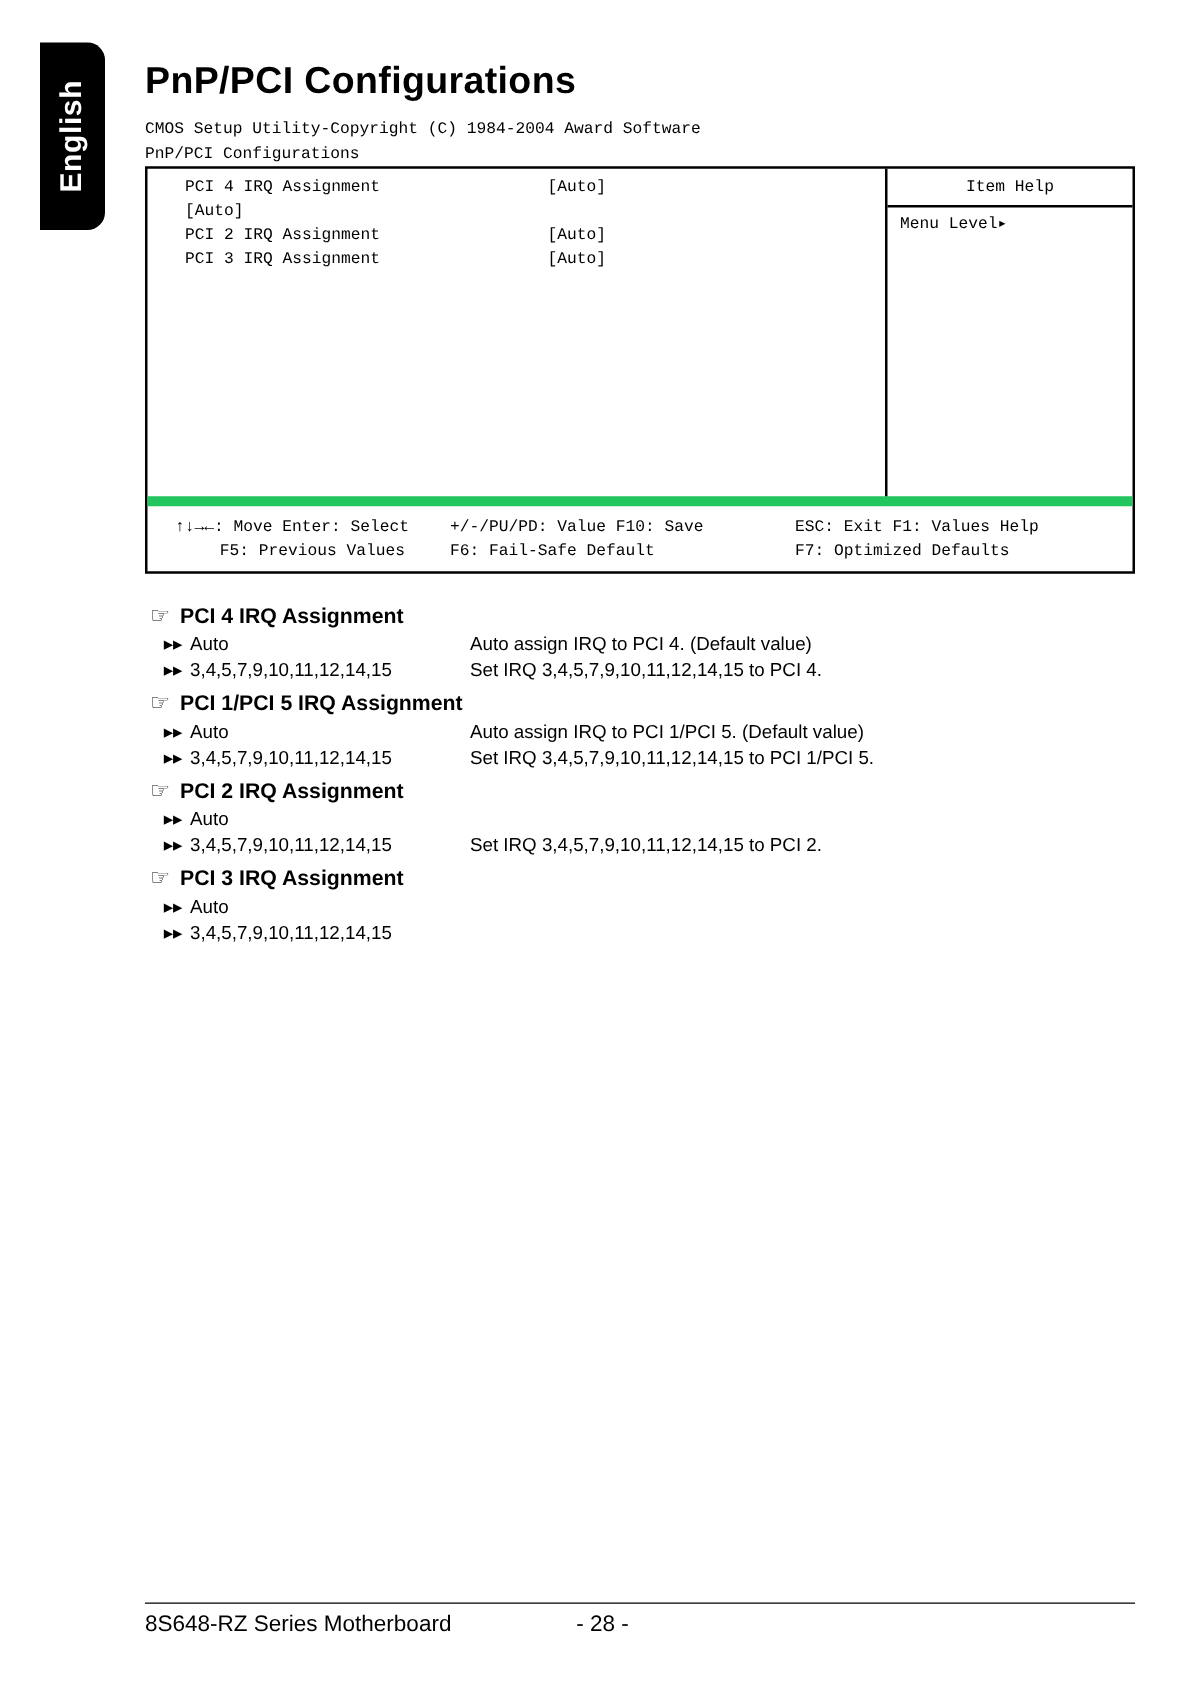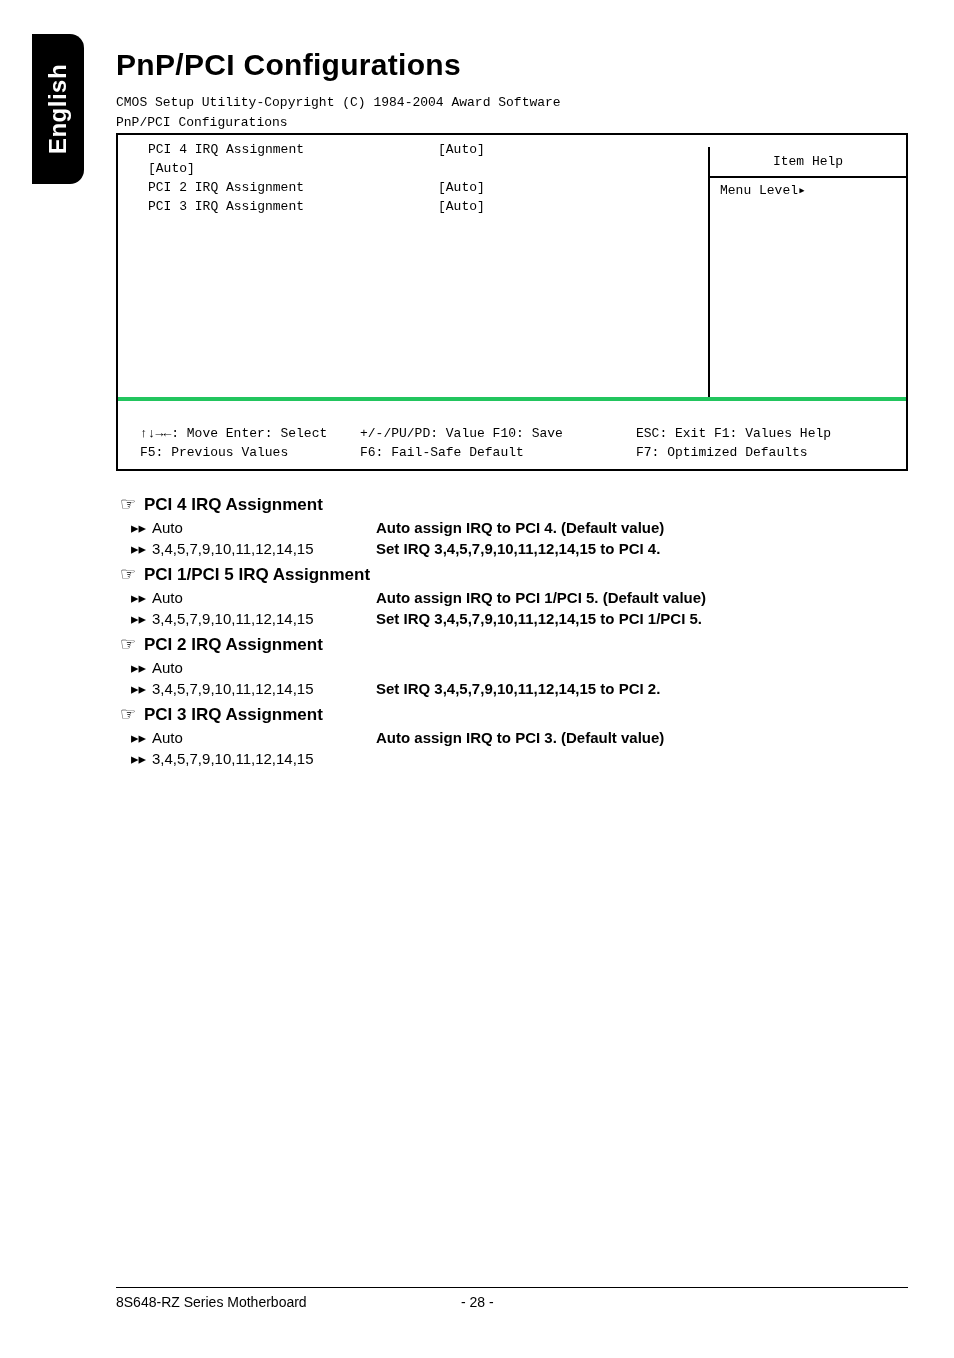--- a/index.html
+++ b/index.html
@@ -68,25 +68,24 @@
     }
     .bios-left-row {
       display: flex;
     }
     .bios-left-row .lbl { width: 290px; }
     .bios-right {
       width: 198px;
       border-left: 2px solid #000;
       padding: 6px 10px;
       line-height: 1.45;
-      margin-top: 12px;
     }
     .bios-bottom {
-      border-top: 4px solid #22c55e;
-      padding: 24px 10px 6px 22px;
+      border-top: 8px solid #22c55e;
+      padding: 8px 10px 6px 22px;
       line-height: 1.45;
     }
     .bios-bottom-row { display: flex; }
     .bb-c1 { width: 220px; }
     .bb-c2 { width: 276px; }
     .bb-c3 { flex: 1; }
     .options {
       margin-top: 22px;
       font-size: 15px;
     }
@@ -114,30 +113,29 @@
       width: 36px;
       text-align: right;
       padding-right: 6px;
       font-size: 15px;
     }
     .opt-label {
       width: 224px;
     }
     .opt-desc {
       flex: 1;
-      font-weight: bold;
     }
     .footer {
       position: absolute;
       bottom: 48px;
       left: 116px;
       width: 792px;
       border-top: 1px solid #000;
       padding-top: 6px;
-      font-size: 14px;
+      font-size: 18px;
       display: flex;
     }
     .footer .fl { width: 345px; }
     .footer .fr { }
   </style>
 </head>
 <body>
 
 <div class="side-tab">
   <span class="side-tab-text">English</span>
@@ -174,21 +172,21 @@
         <div>Menu Level▸</div>
       </div>
     </div>
     <div class="bios-bottom">
       <div class="bios-bottom-row">
         <span class="bb-c1">↑↓→←: Move   Enter: Select</span>
         <span class="bb-c2">+/-/PU/PD: Value   F10: Save</span>
         <span class="bb-c3">ESC: Exit   F1: Values Help</span>
       </div>
       <div class="bios-bottom-row">
-        <span class="bb-c1" style="text-align:left">F5: Previous Values</span>
+        <span class="bb-c1" style="text-align:center">F5: Previous Values</span>
         <span class="bb-c2">F6: Fail-Safe Default</span>
         <span class="bb-c3">F7: Optimized Defaults</span>
       </div>
     </div>
   </div>
 
   <div class="options">
 
     <div class="opt-block">
       <div class="opt-head">
@@ -241,21 +239,20 @@
     </div>
 
     <div class="opt-block">
       <div class="opt-head">
         <span class="hand">☞</span>
         <span class="opt-title">PCI 3 IRQ Assignment</span>
       </div>
       <div class="opt-row">
         <span class="opt-arrow">▸▸</span>
         <span class="opt-label">Auto</span>
-        <span class="opt-desc">Auto assign IRQ to PCI 3. (Default value)</span>
       </div>
       <div class="opt-row">
         <span class="opt-arrow">▸▸</span>
         <span class="opt-label">3,4,5,7,9,10,11,12,14,15</span>
       </div>
     </div>
 
   </div>
 </div>
 

